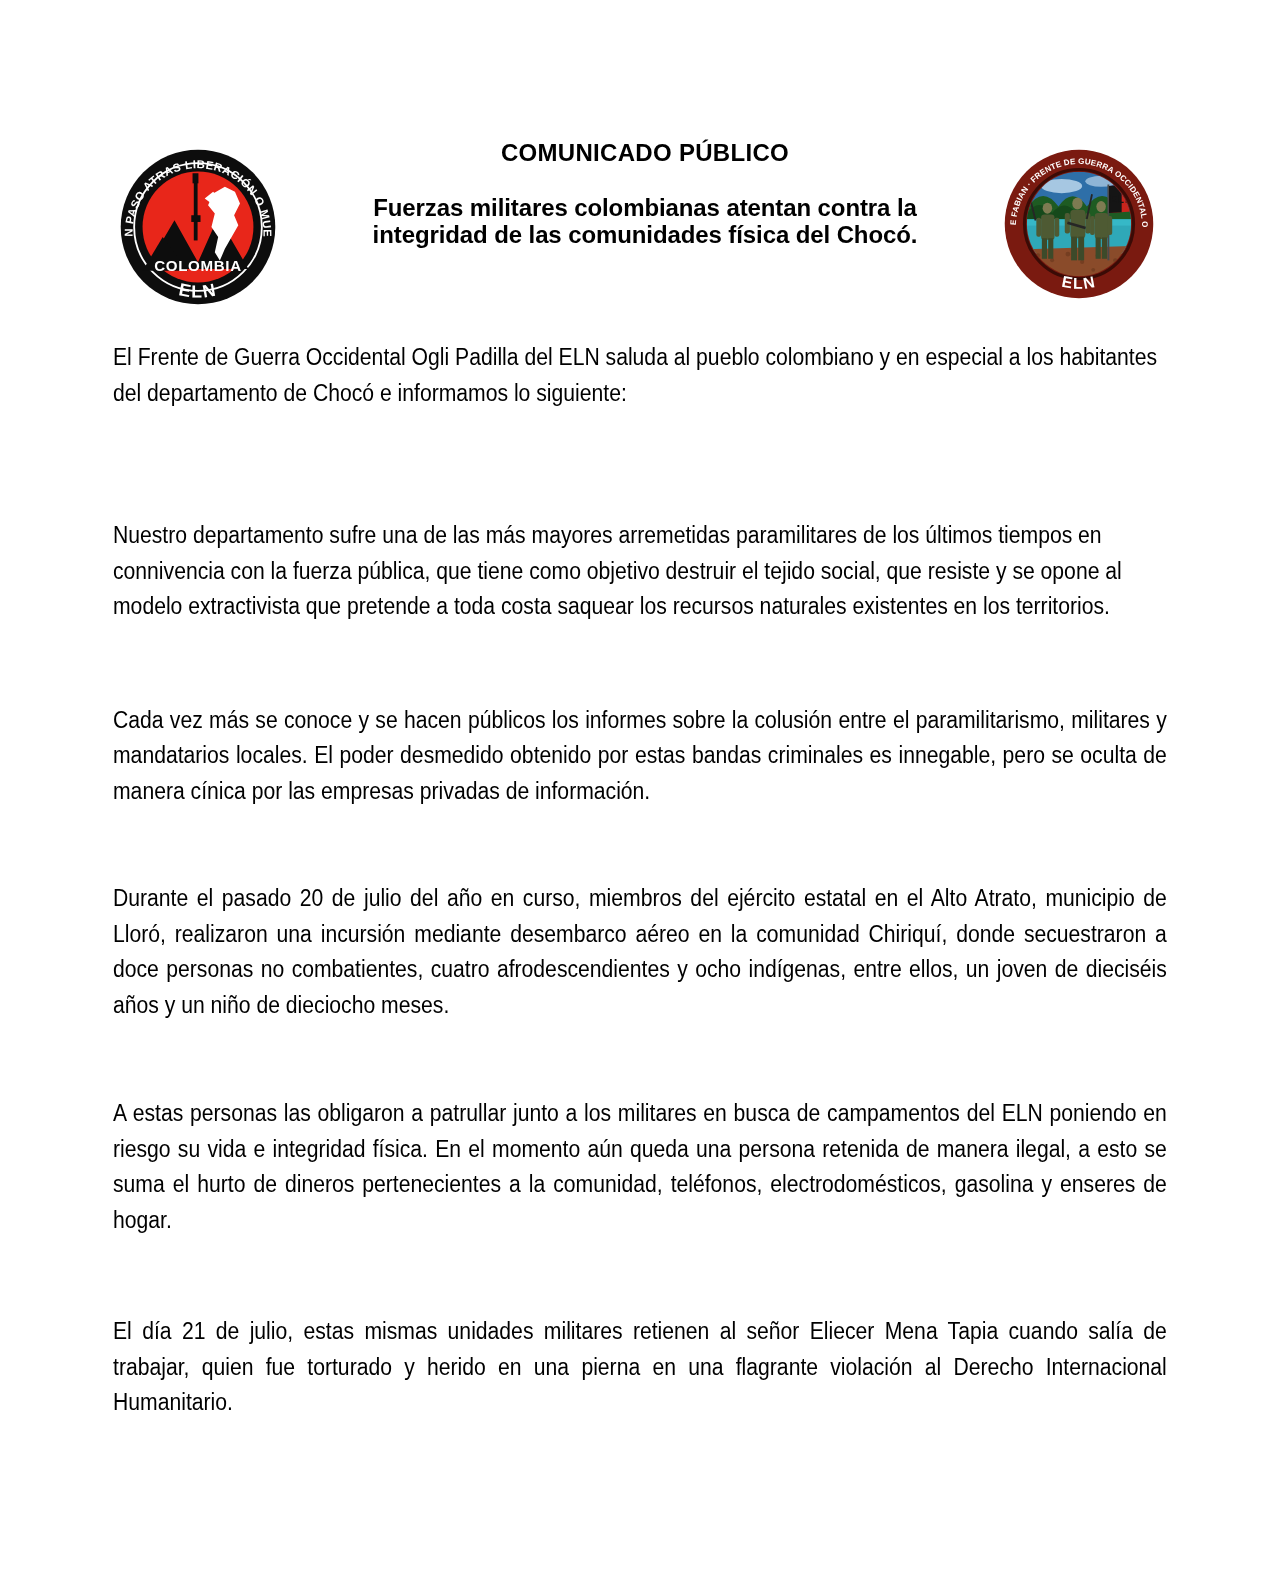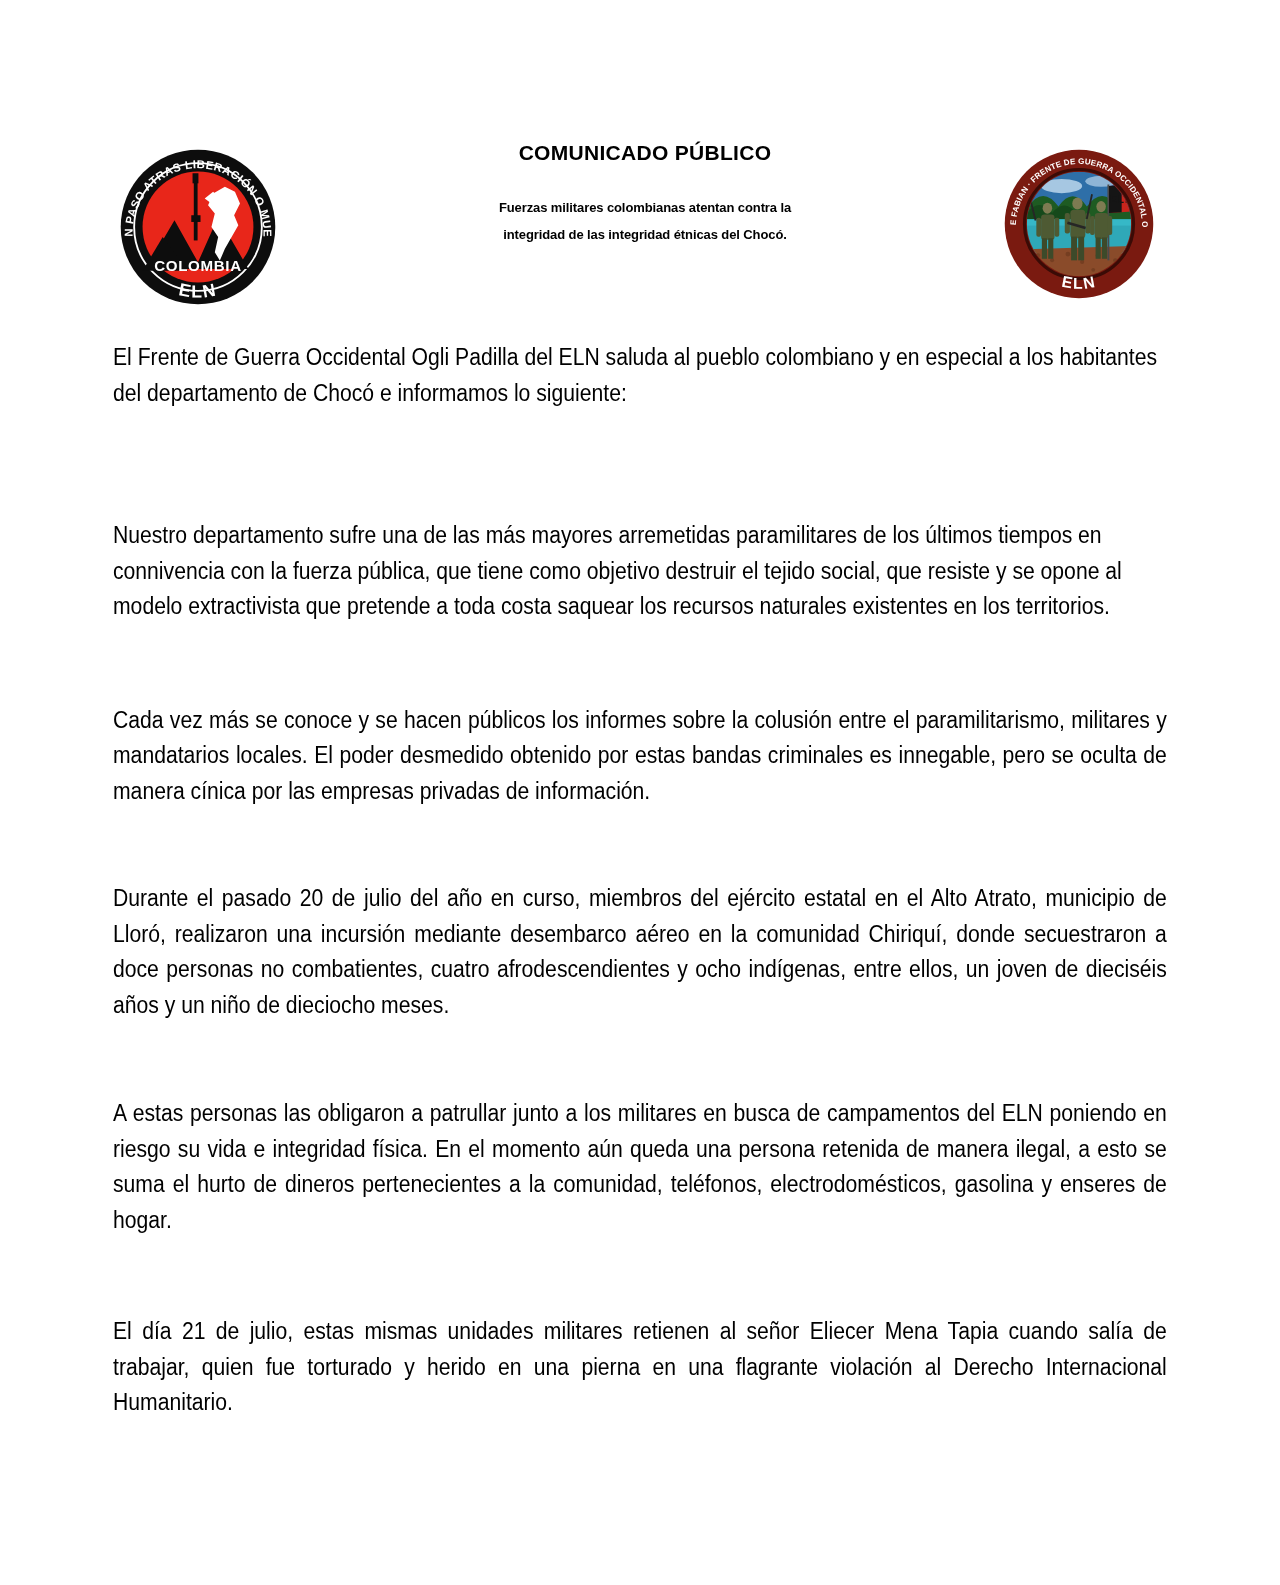--- a/index.html
+++ b/index.html
@@ -50,30 +50,30 @@
 
   .title-block {
     position: absolute;
     left: 300px;
     top: 140px;
     width: 690px;
     text-align: center;
   }
 
   .doc-title {
-    font-size: 21px;
+    font-size: 24px;
     font-weight: bold;
     letter-spacing: 0.3px;
     line-height: 26px;
     margin: 0;
     padding: 0;
   }
 
   .doc-subtitle {
-    font-size: 13px;
+    font-size: 24px;
     font-weight: bold;
     line-height: 27px;
     margin: 4px;
     padding: 0;
     margin-top: 28px;
     letter-spacing: -0.1px;
   }
 
   
   .body-area {
@@ -156,21 +156,21 @@
             <textPath href="#arcBotL" startOffset="50%" text-anchor="middle">ELN</textPath>
           </text>
         </svg>
       </div>
     </div>
 
     <div class="title-block">
       <div class="doc-title">COMUNICADO PÚBLICO</div>
       <div class="doc-subtitle">
         <span>Fuerzas militares colombianas atentan contra la</span><br>
-        <span>integridad de las integridad étnicas del Chocó.</span>
+        <span>integridad de las comunidades física del Chocó.</span>
       </div>
     </div>
 
     <div class="logo-right">
       <div class="eln-right-wrap">
         <svg class="eln-right-svg" viewBox="0 0 200 200">
           <defs>
             <path id="arcTopR" d="M 20,104 A 80,80 0 0 1 180,104"></path>
             <path id="arcBotR" d="M 18,100 A 82,82 0 0 0 182,100"></path>
             <clipPath id="photoClipR">

